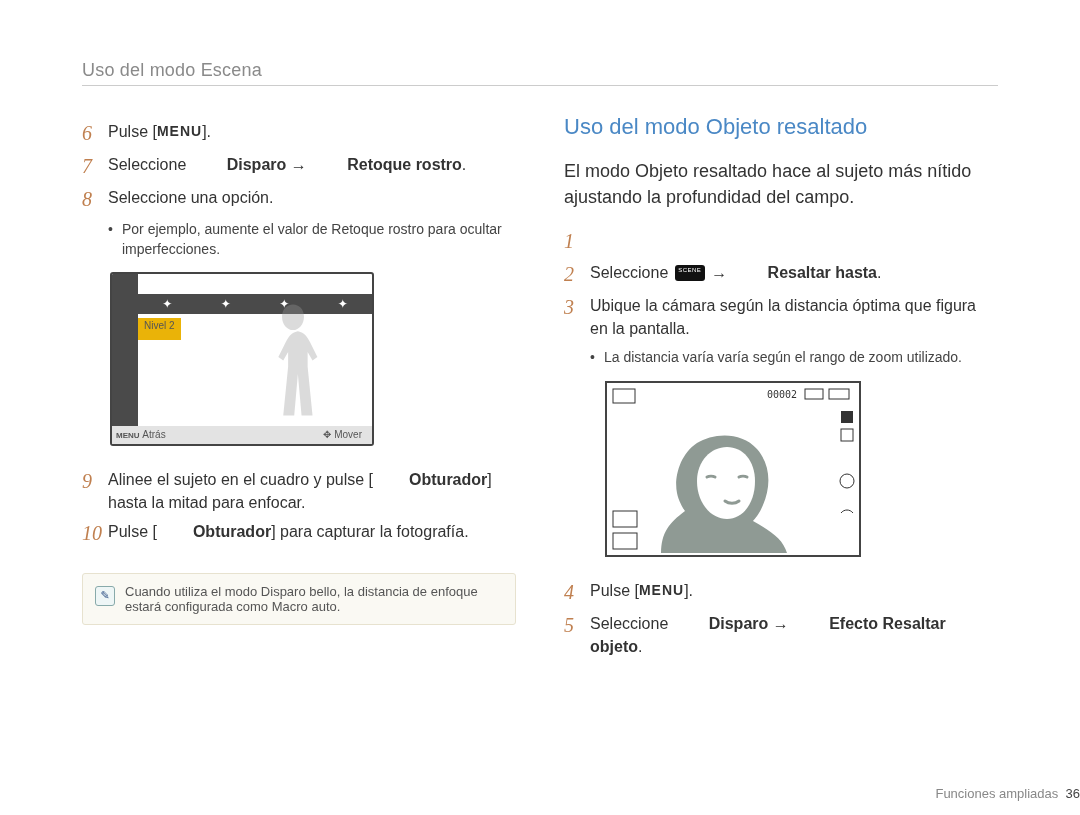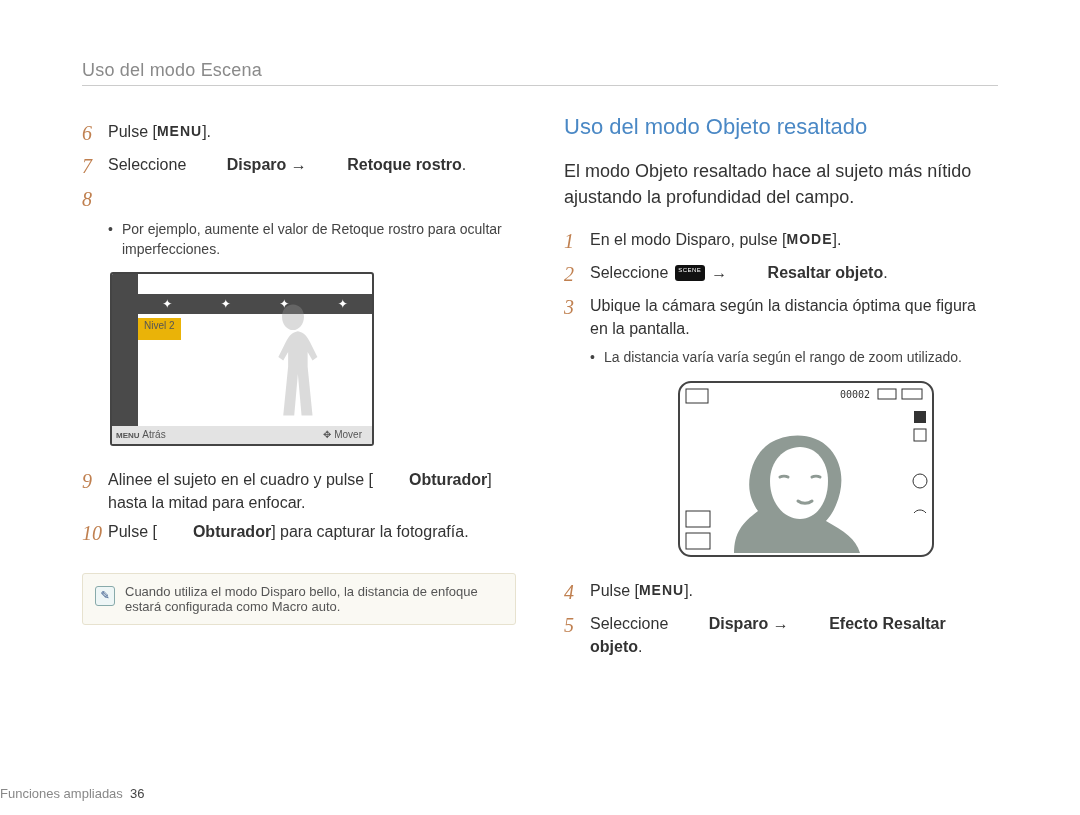--- a/index.html
+++ b/index.html
@@ -71,25 +71,25 @@
     position:absolute;right:34px;top:28px;width:90px;height:122px;
     opacity:.35;
   }
   .lcd .bot{
     position:absolute;left:0;right:0;bottom:0;height:18px;background:#e3e3e3;
     display:flex;align-items:center;font-size:10px;color:#555;justify-content:space-between;padding:0 10px 0 4px;gap:29px;
   }
   .lcd .bot .mlab{font-size:8px;font-weight:700;}
   
   .lcd2{
-    width:252px;height:172px;border:2px solid #444;border-radius:13px;
-    margin:14px 0 22px 114px;position:relative;background:#fff;overflow:hidden;
+    width:252px;height:172px;border:2px solid #444;border-radius:0;
+    margin:14px 0 22px 41px;position:relative;background:#fff;overflow:hidden;
   }
   .pageno{
-    position:absolute;left:0;right:0;bottom:14px;text-align:left;font-size:13px;color:#888;
+    position:absolute;left:0;right:0;bottom:14px;text-align:right;font-size:13px;color:#888;
   }
   .pageno .n{color:#444;}
 </style>
 </head>
 <body>
 
 <div class="page">
 
   <div class="breadcrumb">Uso del modo Escena</div>
   <hr class="hr">
@@ -107,20 +107,21 @@
 
       <div class="step">
         <div class="num">7</div>
         <div class="step-body">
           <span>Seleccione </span><span class="bold">Disparo</span><span class="arrow"> → </span><span class="bold">Retoque rostro</span><span>.</span>
         </div>
       </div>
 
       <div class="step">
         <div class="num">8</div>
+        <div class="step-body">Seleccione una opción.</div>
       </div>
       <div class="sub">
         <div class="bullet">
             <div class="dot">•</div>
             <div>Por ejemplo, aumente el valor de Retoque rostro para ocultar imperfecciones.</div>
           </div>
       </div>
 
       <div class="lcd">
         <div class="side">
@@ -168,29 +169,26 @@
         <div>Cuando utiliza el modo Disparo bello, la distancia de enfoque estará configurada como Macro auto.</div>
       </div>
     </div>
 
     <div class="col">
       <div class="h2">Uso del modo Objeto resaltado</div>
       <div class="intro">El modo Objeto resaltado hace al sujeto más nítido ajustando la profundidad del campo.</div>
 
       <div class="step">
         <div class="num">1</div>
-        <div class="step-body">
-          <span>En el modo Disparo, pulse [</span><span class="keycap">MODE</span><span>].</span>
-        </div>
       </div>
 
       <div class="step">
         <div class="num">2</div>
         <div class="step-body">
-          <span>Seleccione </span><span class="scene-icon"></span><span class="arrow"> → </span><span class="bold">Resaltar objeto</span><span>.</span>
+          <span>Seleccione </span><span class="scene-icon"></span><span class="arrow"> → </span><span class="bold">Resaltar hasta</span><span>.</span>
         </div>
       </div>
 
       <div class="step">
         <div class="num">3</div>
         <div class="step-body">Ubique la cámara según la distancia óptima que figura en la pantalla.</div>
       </div>
       <div class="sub">
         <div class="bullet">
             <div class="dot">•</div>

